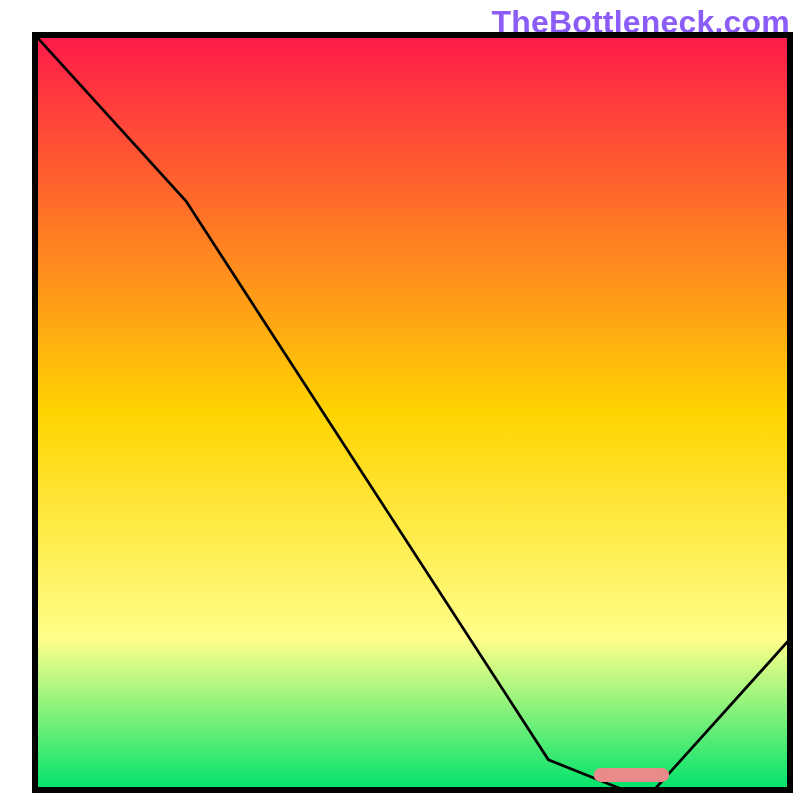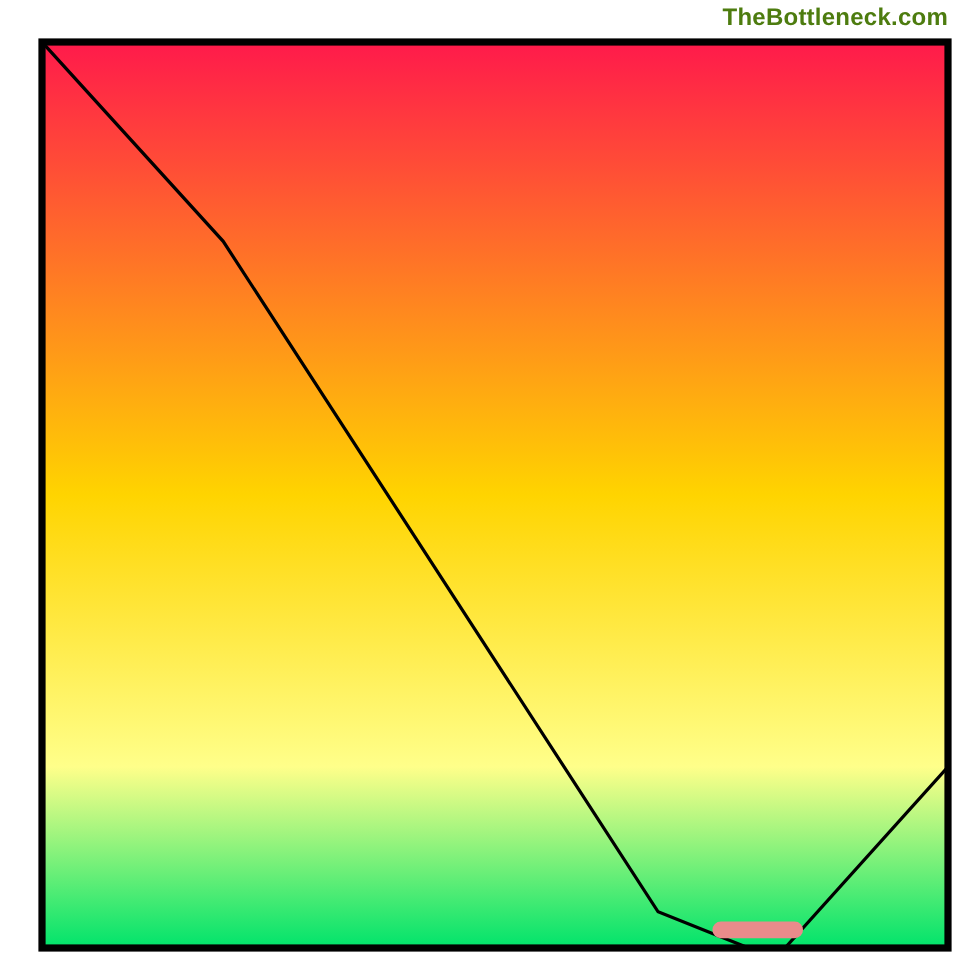--- a/index.html
+++ b/index.html
@@ -13,23 +13,23 @@
   }
   .frame {
     position: relative;
     width: 800px;
     height: 800px;
   }
   .watermark {
     position: absolute;
     top: 4px;
     right: 10px;
-    font-size: 20px;
+    font-size: 32px;
     font-weight: 600;
-    color: #4d7c0f;
+    color: #8b5cf6;
     letter-spacing: 0.2px;
     user-select: none;
     text-align: center;
   }
   svg.plot {
     position: absolute;
     left: 0;
     top: 0;
     width: 800px;
     height: 800px;

